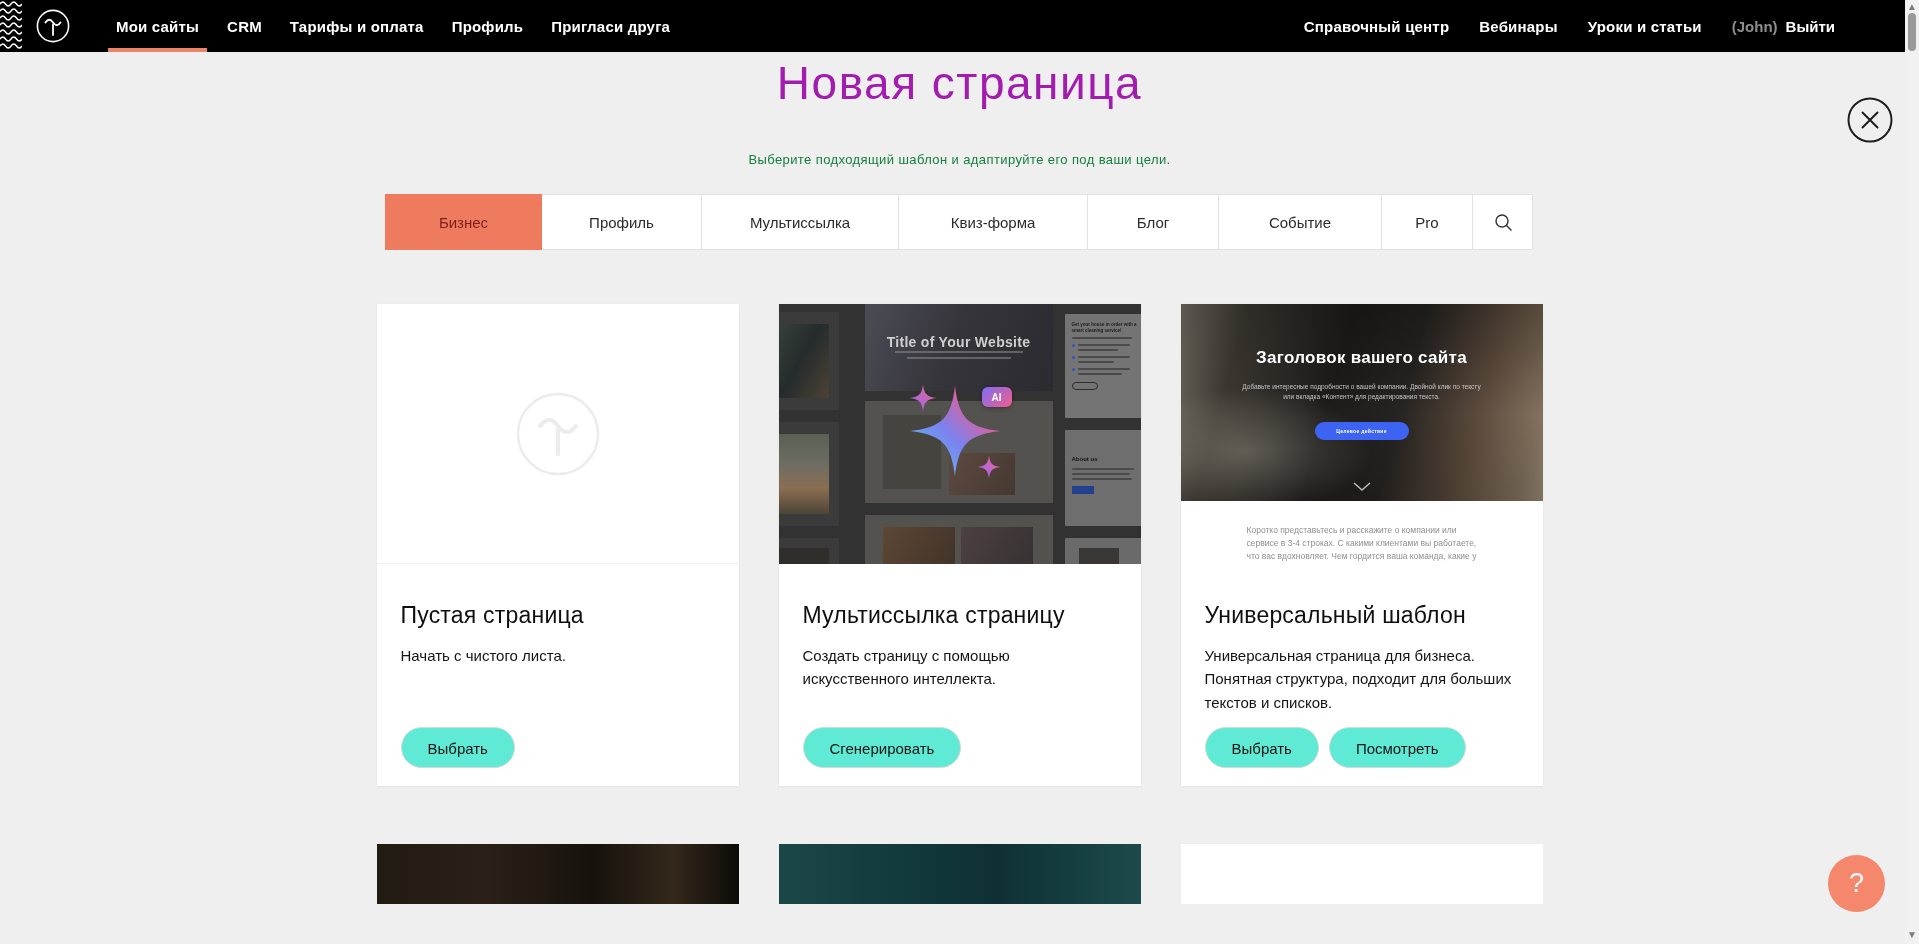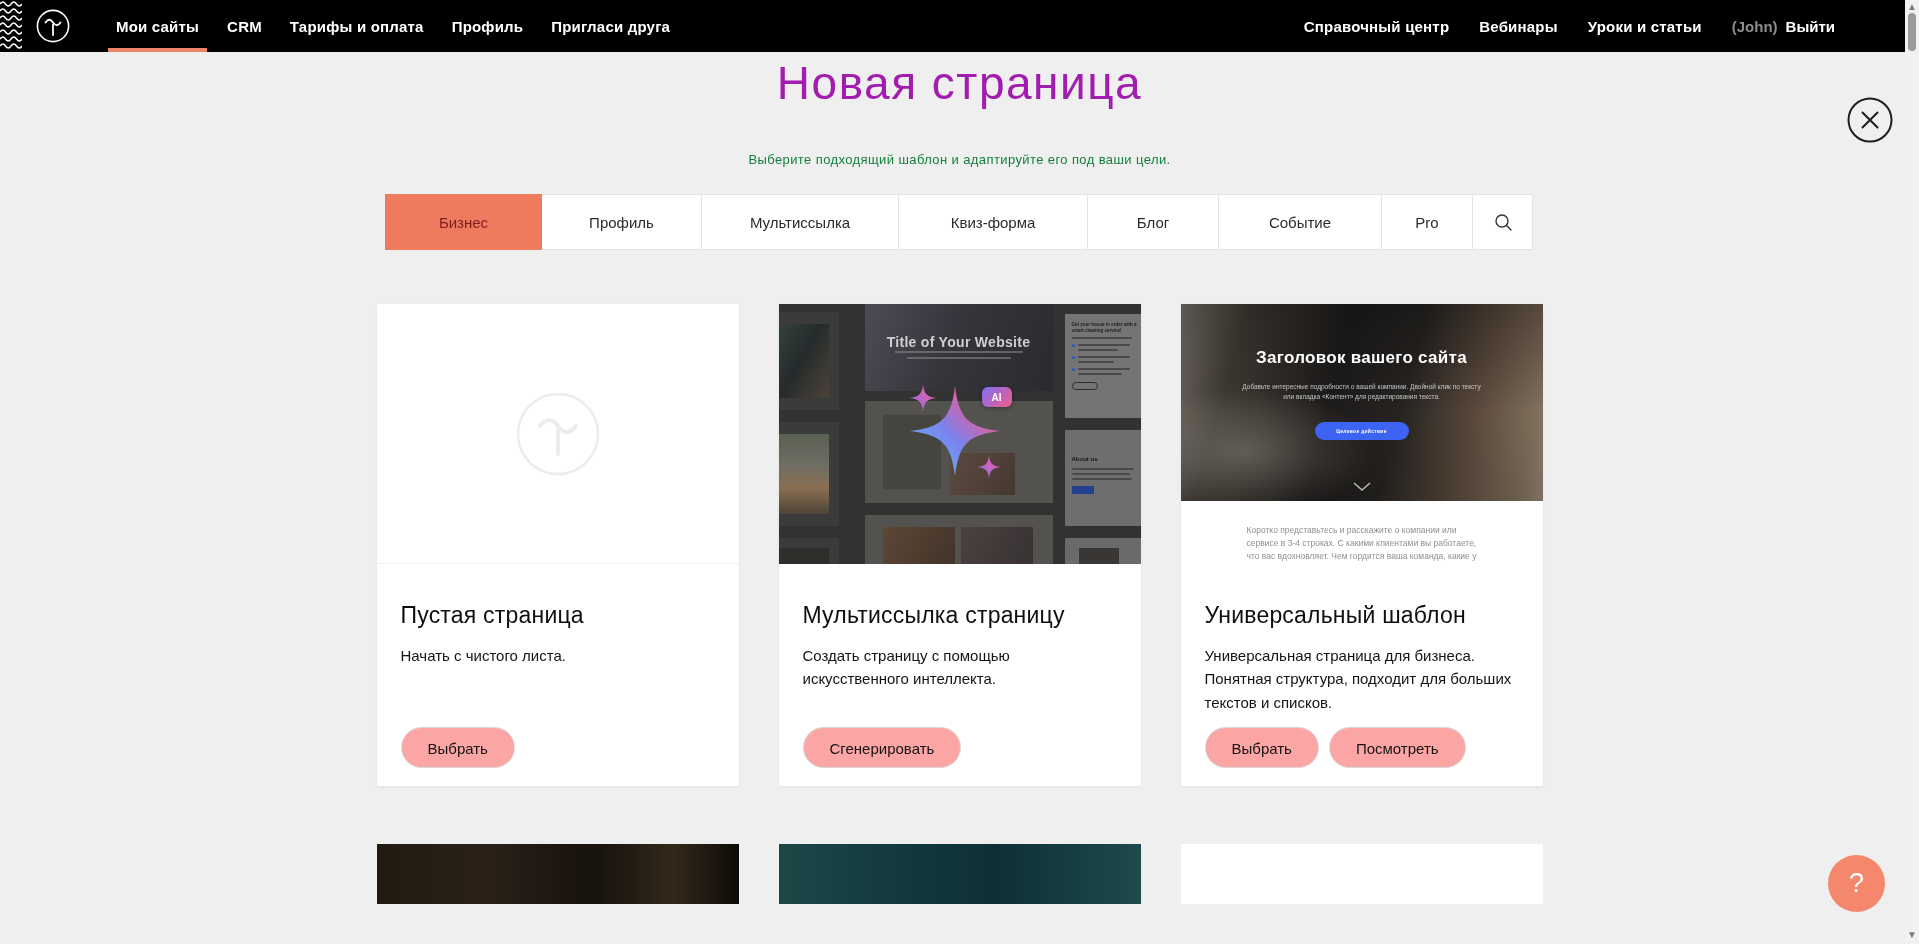--- a/index.html
+++ b/index.html
@@ -46,21 +46,21 @@
   .tab-search svg { display:block; }
 
   
   .cards { display:flex; justify-content:center; gap:40px; margin-top:54px; }
   .card { position:relative; width:362px; height:482px; background:#fff; box-shadow:0 1px 3px rgba(0,0,0,.05); }
   .preview { position:relative; width:362px; height:260px; overflow:hidden; }
   .card-body { padding:38px 24px 0 24px; }
   .card-title { font-size:23px; font-weight:400; color:#0f0f0f; letter-spacing:.2px; }
   .card-desc { margin-top:15px; font-size:15px; color:#141414; line-height:1.55; }
   .card-actions { position:absolute; left:24px; bottom:18px; display:flex; gap:10px; }
-  .pill-btn { background:#fca5a5; border:1px solid #d8d8d8; border-radius:22px; padding:12px 26px; height:41px;
+  .pill-btn { background:#5eead4; border:1px solid #d8d8d8; border-radius:22px; padding:12px 26px; height:41px;
     font-size:15px; color:#141414; cursor:pointer; font-family:"Liberation Sans",sans-serif; }
 
   
   .preview-blank { border-bottom:1px solid #f0f0f0; background:#fff;
     display:flex; align-items:center; justify-content:center; }
 
   
   .preview-ai { background:#323232; }
   .tile { position:absolute; }
   .frame { background:#3b3b3b; }

